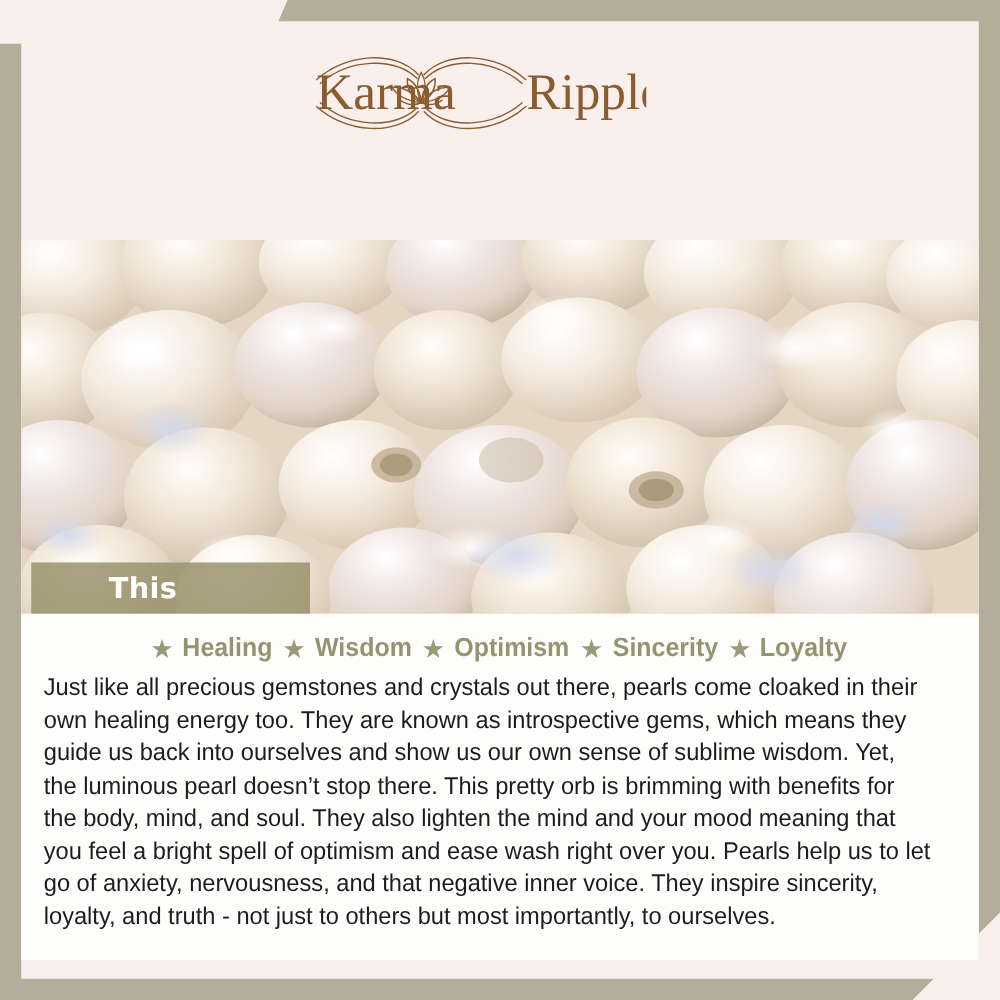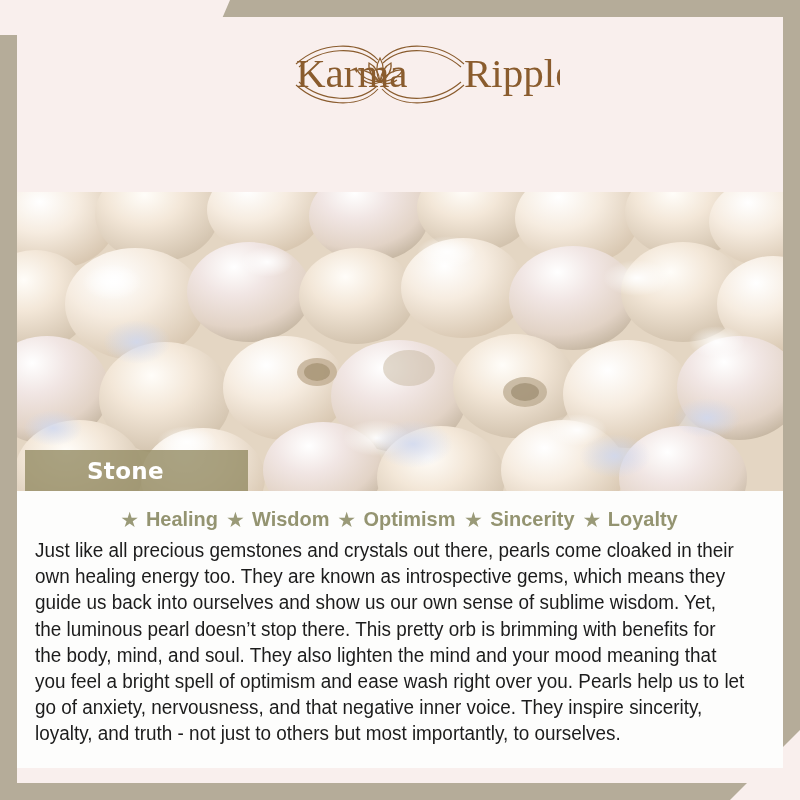--- a/index.html
+++ b/index.html
@@ -46,21 +46,20 @@
   
   .logo-wrap {
     position: absolute;
     left: 0;
     top: 34px;
     width: 673px;
     height: 80px;
     display: flex;
     align-items: center;
     justify-content: center;
-    padding-left: 43px;
   }
   .logo-svg { display: block; }
 
   
   .title-box {
     position: absolute;
     left: 166px;
     top: 137px;
     width: 468px;
     height: 53px;
@@ -280,21 +279,21 @@
         <ellipse cx="120" cy="150" rx="34" ry="22" fill="url(#irid)"></ellipse>
         <ellipse cx="396" cy="252" rx="40" ry="24" fill="url(#irid)"></ellipse>
         <ellipse cx="598" cy="264" rx="36" ry="22" fill="url(#irid)"></ellipse>
         <ellipse cx="690" cy="226" rx="34" ry="20" fill="url(#irid)"></ellipse>
         <ellipse cx="36" cy="236" rx="30" ry="18" fill="url(#irid)"></ellipse>
       </g>
     </svg>
   </div>
 
   <div class="stone-banner">
-    <span class="stone-name">Stone</span>
+    <span class="stone-name">This</span>
   </div>
 
   <div class="content">
     <div class="attributes">
       <span class="attr">
         <span class="attr-star">★</span>
         <span class="attr-label">Healing</span>
       </span>
       <span class="attr">
         <span class="attr-star">★</span>

